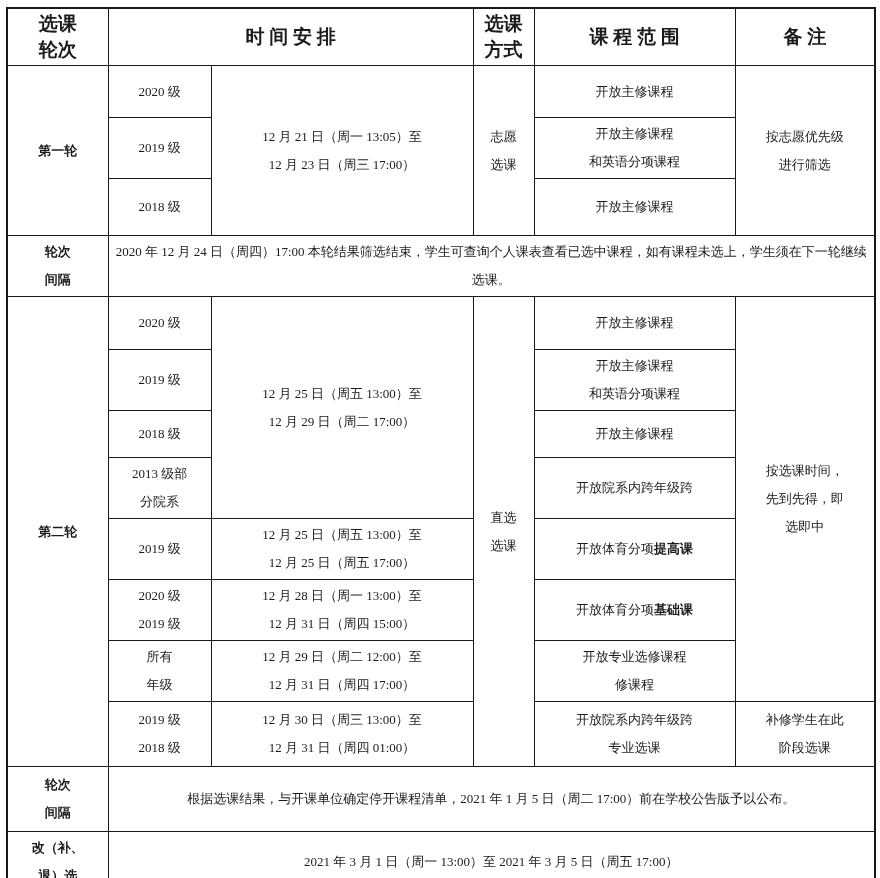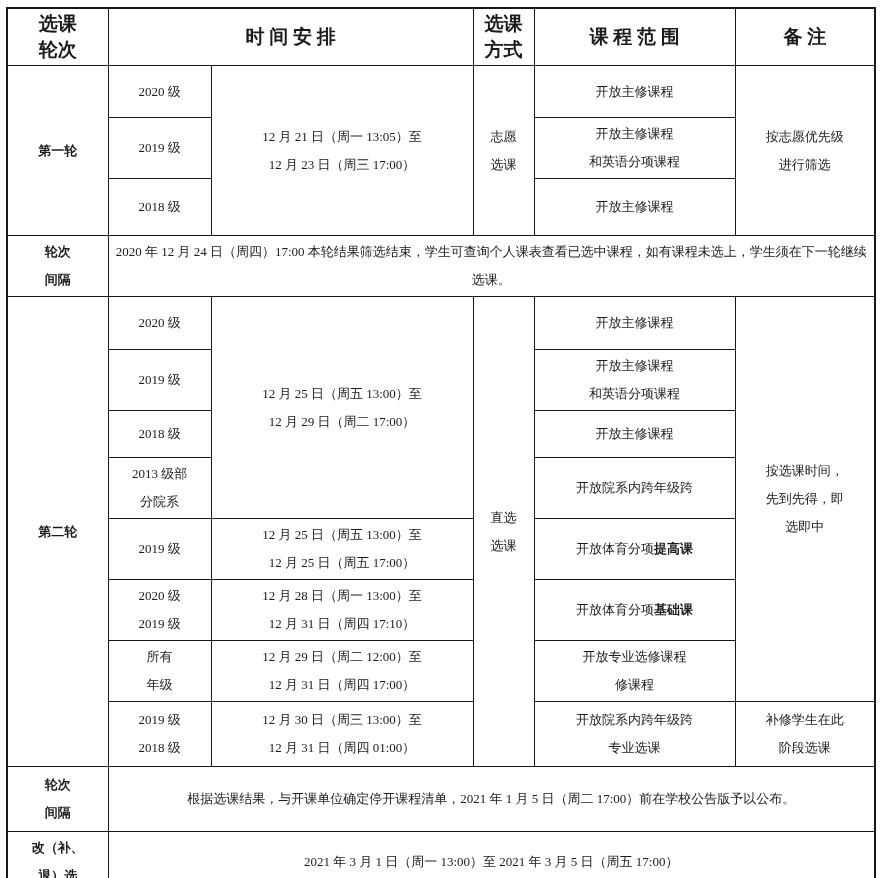--- a/index.html
+++ b/index.html
@@ -124,21 +124,21 @@
     <tr style="height:60px">
       <td>2019 级</td>
       <td>12 月 25 日（周五 13:00）至
 12 月 25 日（周五 17:00）</td>
       <td><span>开放体育分项</span><b>提高课</b></td>
     </tr>
     <tr style="height:57px">
       <td>2020 级
 2019 级</td>
       <td>12 月 28 日（周一 13:00）至
-12 月 31 日（周四 17:10）</td>
+12 月 31 日（周四 15:00）</td>
       <td><span>开放体育分项</span><b>基础课</b></td>
     </tr>
     <tr style="height:58px">
       <td>所有
 年级</td>
       <td>12 月 29 日（周二 12:00）至
 12 月 31 日（周四 17:00）</td>
       <td>开放专业选修课程
 修课程</td>
     </tr>

